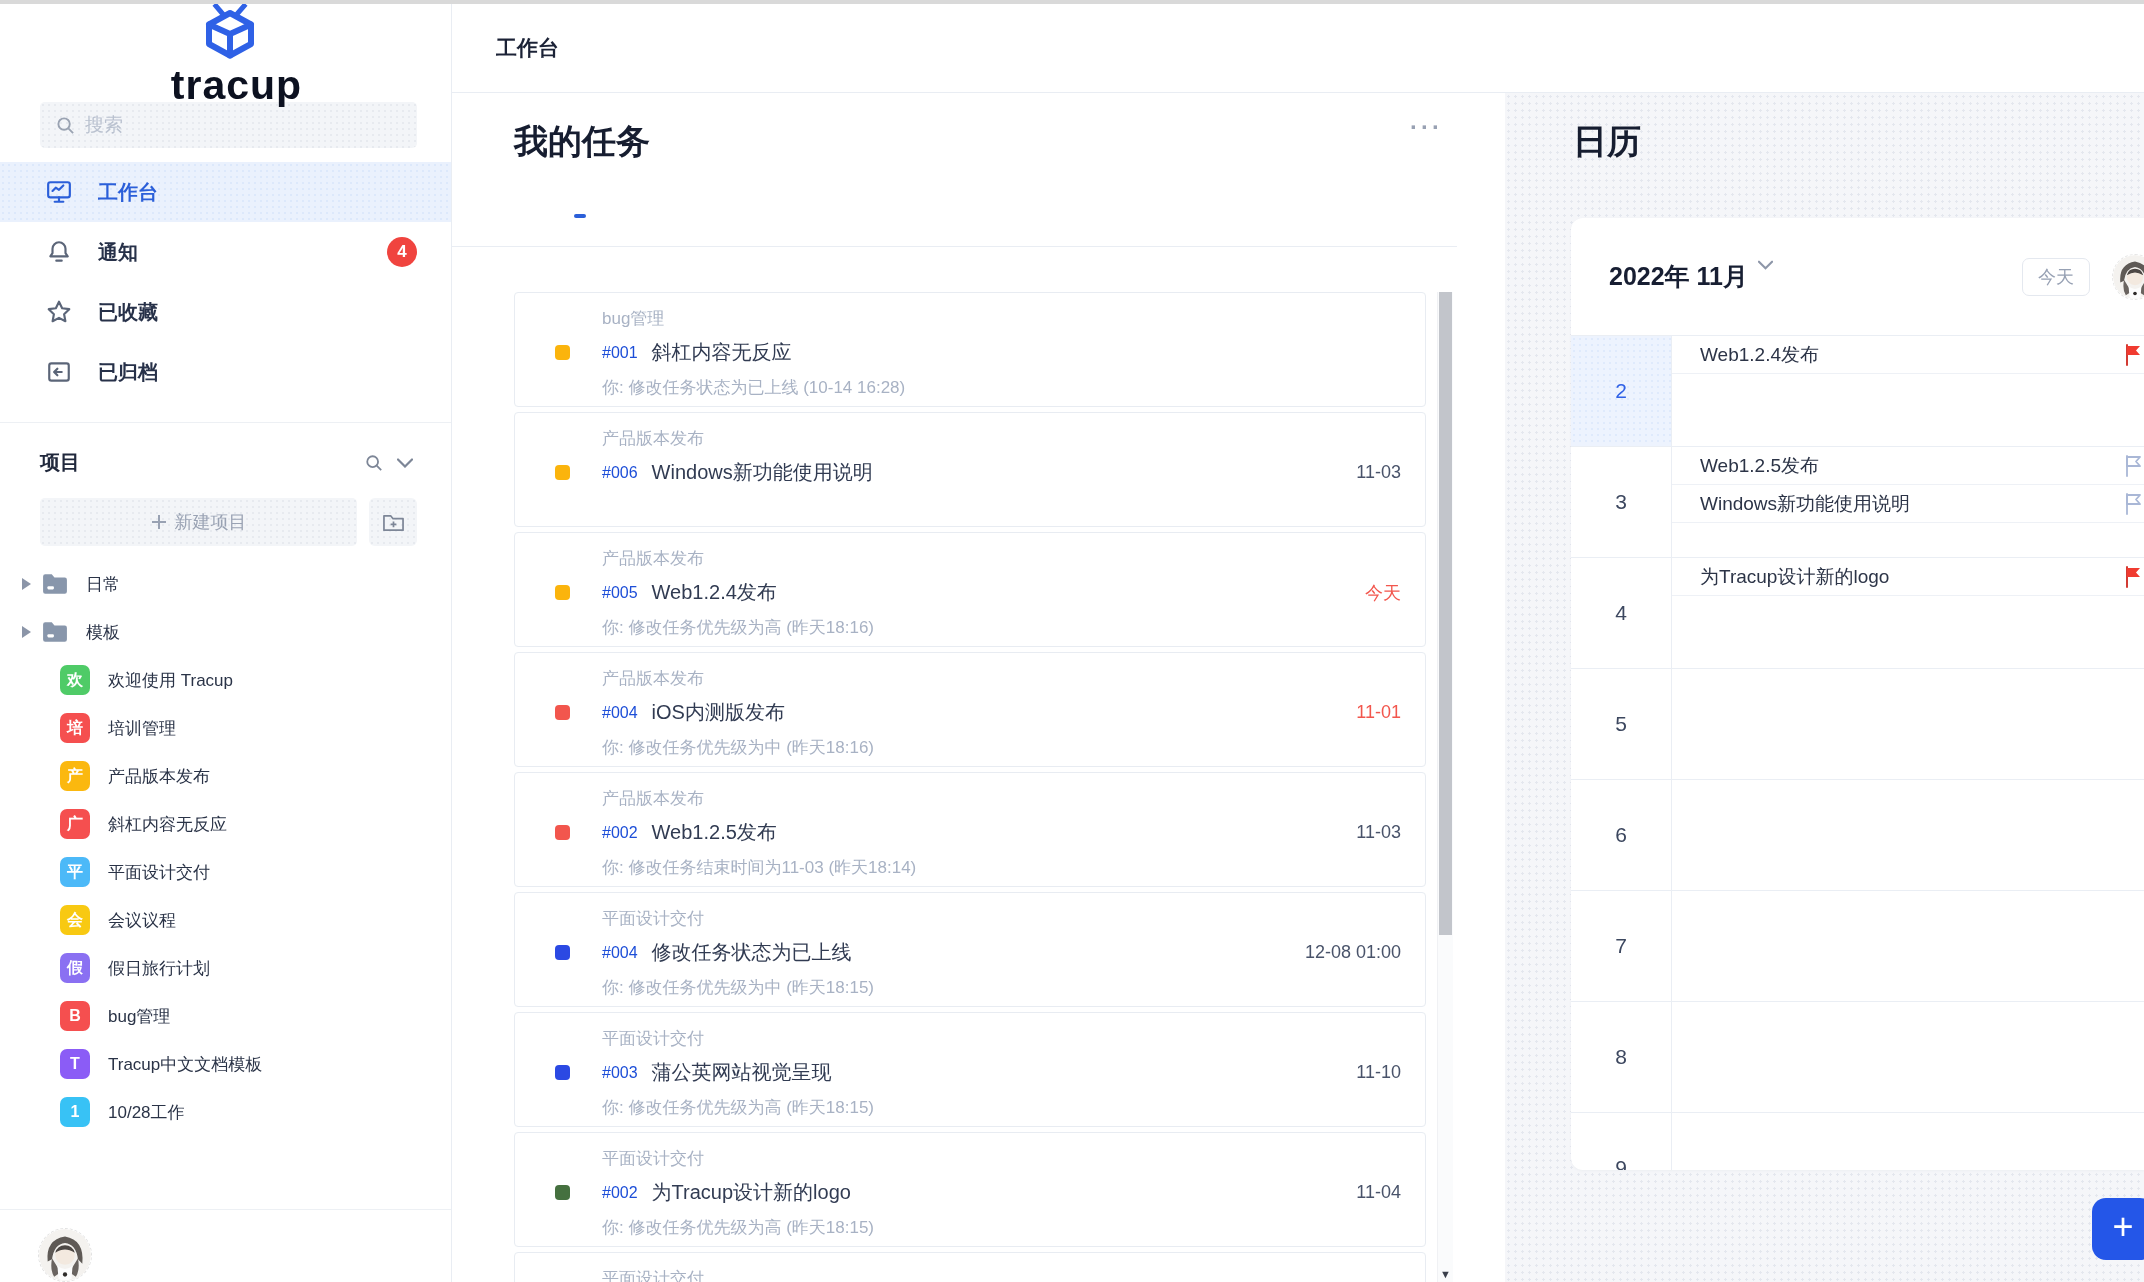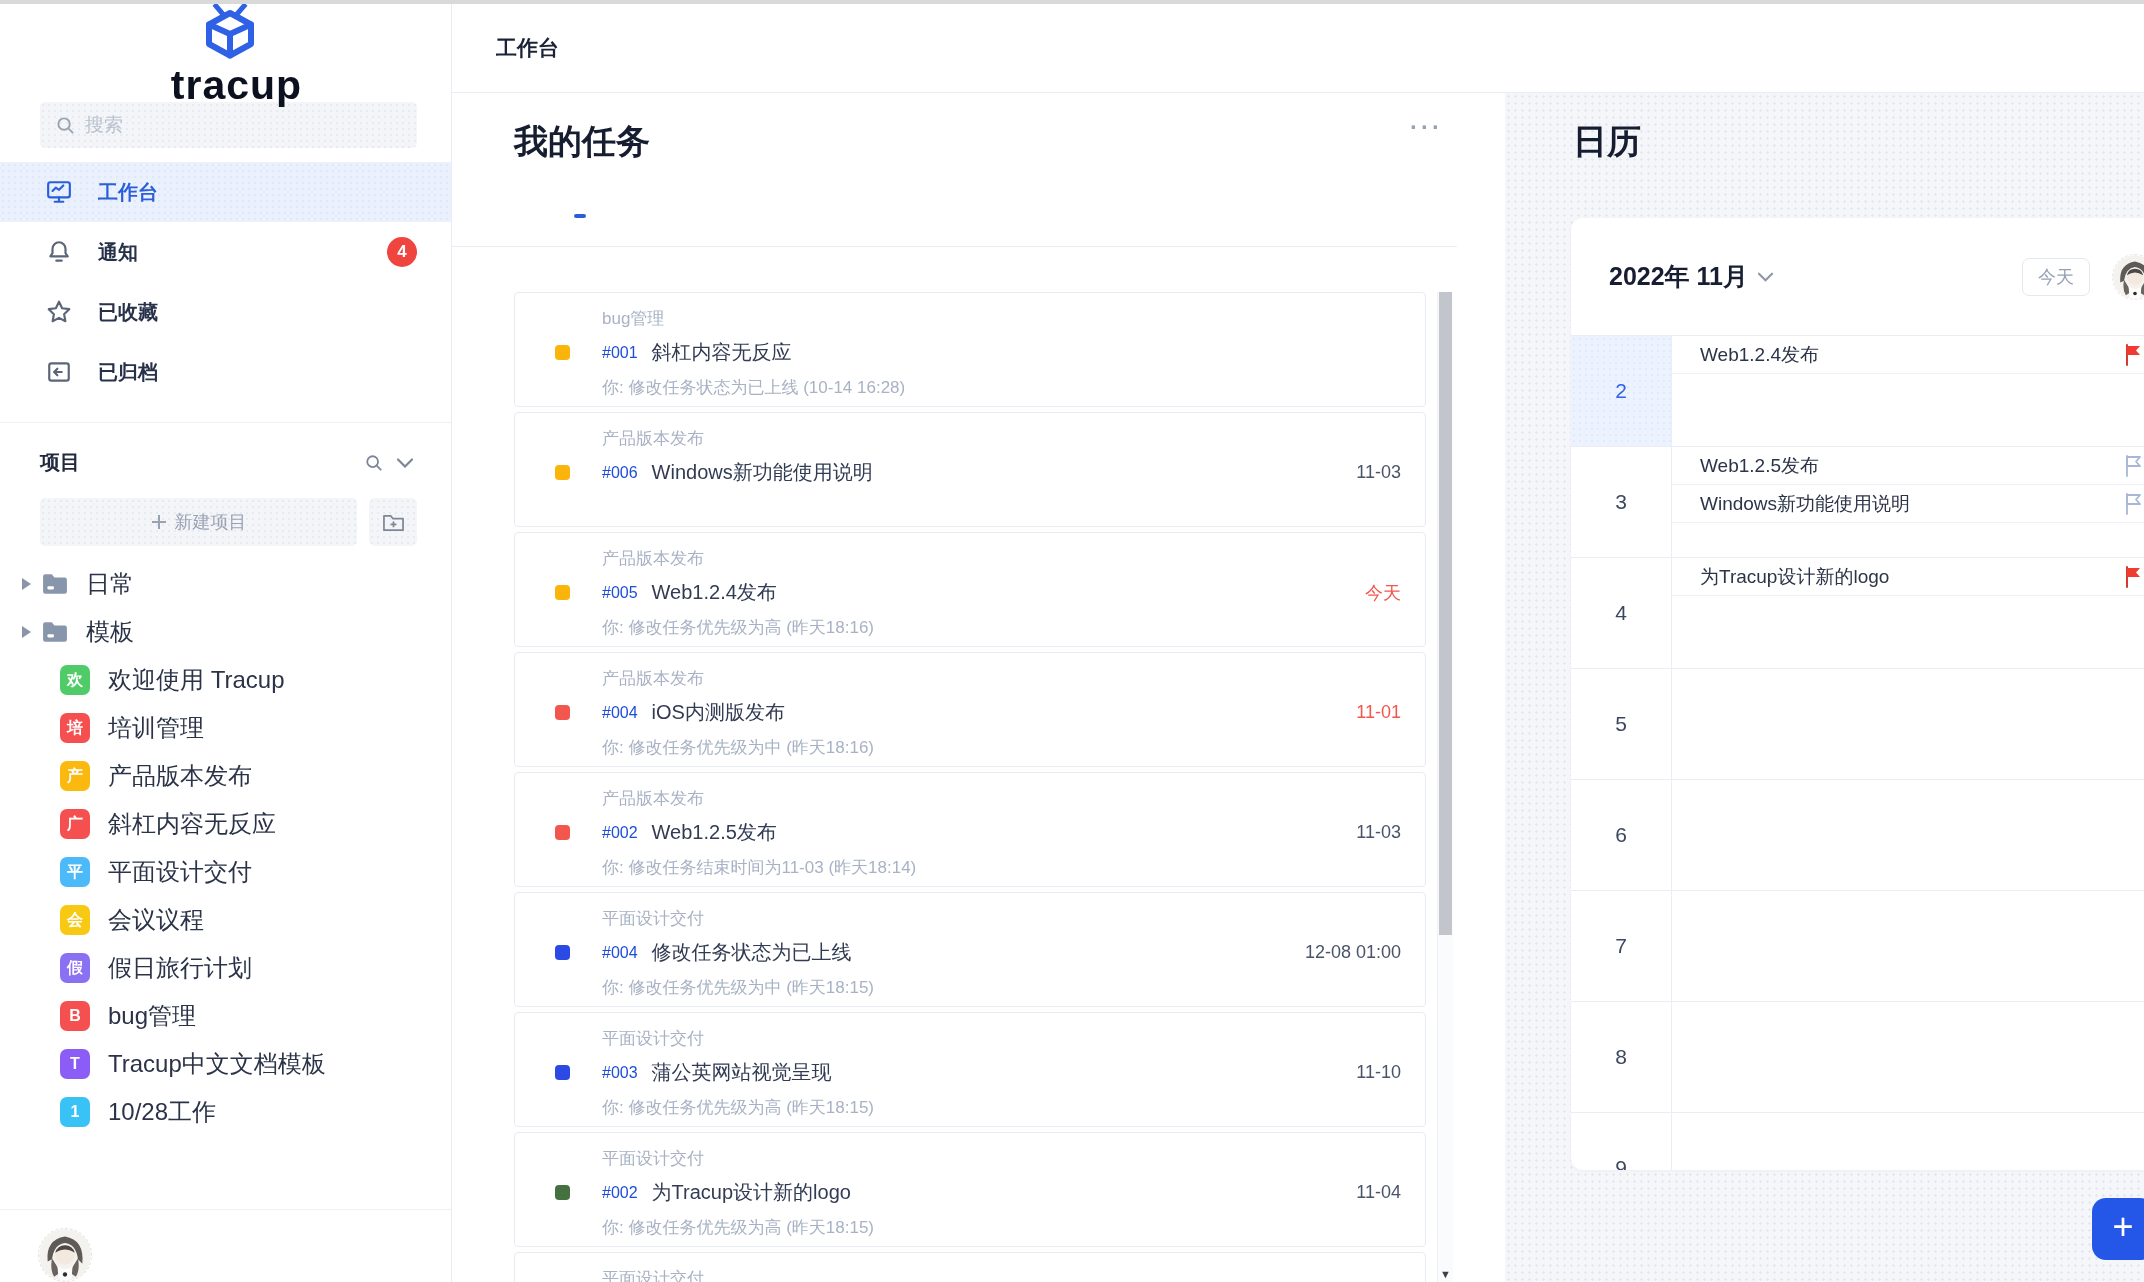--- a/index.html
+++ b/index.html
@@ -36,21 +36,21 @@
   .new-project-btn{flex:1;height:48px;border-radius:5px;display:flex;align-items:center;justify-content:center;cursor:pointer;
     background-color:#f3f5f8;background-image:radial-gradient(#e7eaef 1px,transparent 1.3px);background-size:6px 6px;
     color:#99a2b3;font-size:18px;gap:8px;}
   .folder-add-btn{width:48px;height:48px;flex:none;border-radius:6px;display:flex;align-items:center;justify-content:center;cursor:pointer;
     background-color:#f3f5f8;background-image:radial-gradient(#e7eaef 1px,transparent 1.3px);background-size:6px 6px;}
   .project-list{list-style:none;margin:14px 0 0 0;padding:0;}
   .project-item{height:48px;display:flex;align-items:center;padding:0 20px;cursor:pointer;}
   .caret{width:0;height:0;border-left:9px solid #8b95a8;border-top:6px solid transparent;border-bottom:6px solid transparent;margin:0 9px 0 2px;flex:none;}
   .proj-badge{width:30px;height:30px;border-radius:7px;color:#fff;font-size:16px;font-weight:700;display:flex;align-items:center;justify-content:center;flex:none;margin-left:20px;}
   .folder-ic{width:30px;height:30px;flex:none;display:flex;align-items:center;justify-content:center;}
-  .proj-label{margin-left:18px;font-size:24px;color:#2a3347;white-space:nowrap;}
+  .proj-label{margin-left:18px;font-size:17px;color:#2a3347;white-space:nowrap;}
   .sidebar-footer{margin-top:auto;}
   .sidebar-footer .side-divider{margin:0;}
   .footer-avatar{margin:18px 0 0 38px;width:54px;height:54px;border-radius:50%;overflow:hidden;cursor:pointer;border:1px dashed #e0e0e0;box-sizing:border-box;}
 
   
   .main-wrap{flex:1;display:flex;flex-direction:column;min-width:0;}
   .topbar{height:88px;flex:none;border-bottom:1px solid #e9edf3;display:flex;align-items:center;padding-left:44px;background:#fff;}
   .breadcrumb{font-size:21px;font-weight:700;color:#1b2236;}
   .content{flex:1;display:flex;min-height:0;}
 
@@ -76,21 +76,21 @@
   .scrollbar{position:absolute;left:985px;top:199px;width:15px;bottom:0;background:#fafbfc;border-left:1px solid #f0f1f4;}
   .scroll-thumb{position:absolute;left:1px;right:1px;top:0;height:643px;background:#c2c5cb;cursor:pointer;}
   .scroll-down{position:absolute;left:0;right:0;bottom:2px;text-align:center;font-size:11px;color:#3a3f4b;cursor:pointer;}
 
   
   .cal-col{flex:1;position:relative;min-width:0;
     background-color:#f5f6f9;background-image:radial-gradient(#e4e7ee 1px,transparent 1.3px);background-size:7px 7px;}
   .cal-title{position:absolute;left:68px;top:26px;font-size:34px;font-weight:700;color:#161d30;margin:0;}
   .cal-card{position:absolute;left:66px;top:125px;right:0;height:952px;background:#fff;border-radius:12px 0 0 12px;overflow:hidden;box-shadow:0 1px 3px rgba(30,40,70,.04);}
   .cal-header{height:117px;display:flex;align-items:center;padding:0 0 0 38px;}
-  .month-label{font-size:25px;font-weight:700;color:#171e32;cursor:pointer;display:flex;align-items:center;gap:10px;}
+  .month-label{font-size:25px;font-weight:700;color:#171e32;cursor:pointer;display:flex;gap:10px;}
   .cal-header-right{margin-left:auto;display:flex;align-items:center;gap:22px;}
   .today-btn{height:38px;padding:0 15px;border:1px solid #e4e8ef;border-radius:7px;background:#fff;color:#97a1b4;font-size:18px;font-family:inherit;cursor:pointer;}
   .cal-avatar{width:46px;height:46px;border-radius:50%;overflow:hidden;flex:none;margin-right:-14px;cursor:pointer;border:1px dashed #e5e5e5;box-sizing:border-box;}
   .cal-row{height:110px;border-top:1px solid #eaeef4;display:flex;}
   .day-cell{width:100px;flex:none;border-right:1px solid #eaeef4;display:flex;align-items:center;justify-content:center;font-size:21px;color:#3c475f;cursor:pointer;}
   .day-cell.today{color:#2f61e6;background-color:#edf3fe;background-image:radial-gradient(#dfeafc 1px,transparent 1.3px);background-size:6px 6px;}
   .events{flex:1;display:flex;flex-direction:column;min-width:0;}
   .event{height:37px;flex:none;border-bottom:1px solid #eef1f6;display:flex;align-items:center;padding-left:28px;position:relative;font-size:19px;color:#2c3447;cursor:pointer;}
   .event .ev-avatar{position:absolute;right:40px;width:26px;height:26px;border-radius:50%;overflow:hidden;}
   .event .flag{position:absolute;right:-2px;width:24px;height:24px;}

